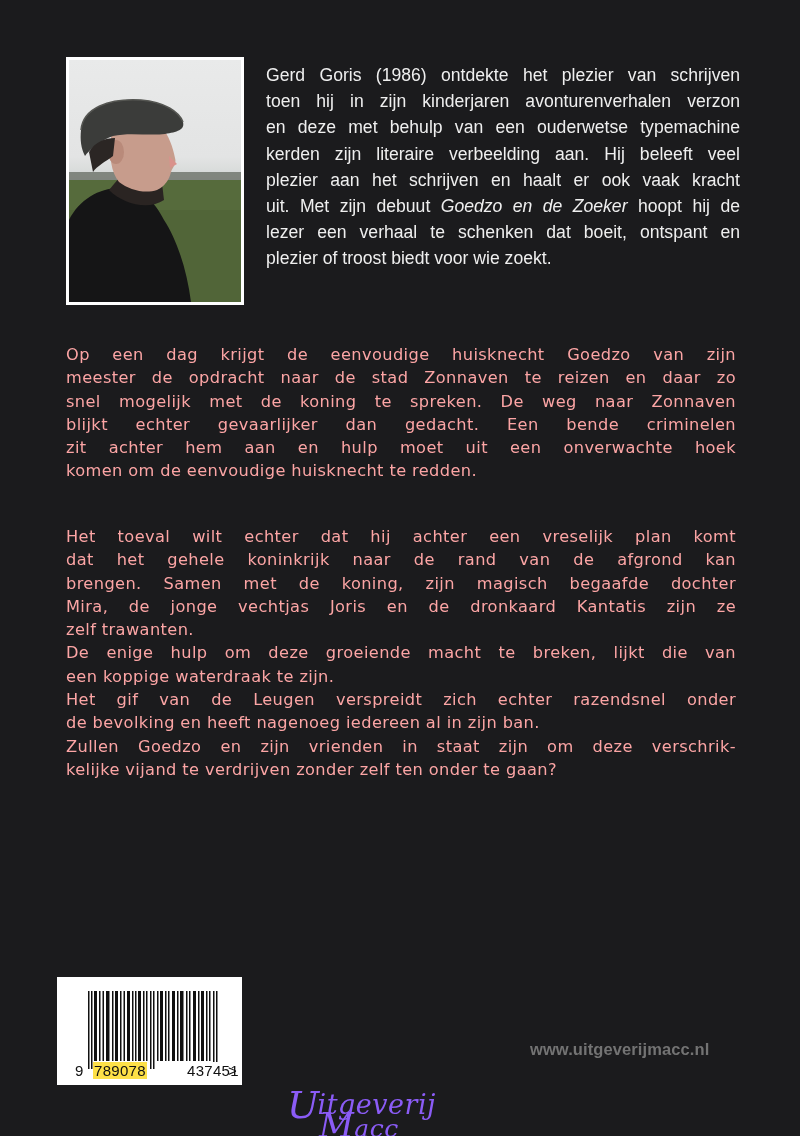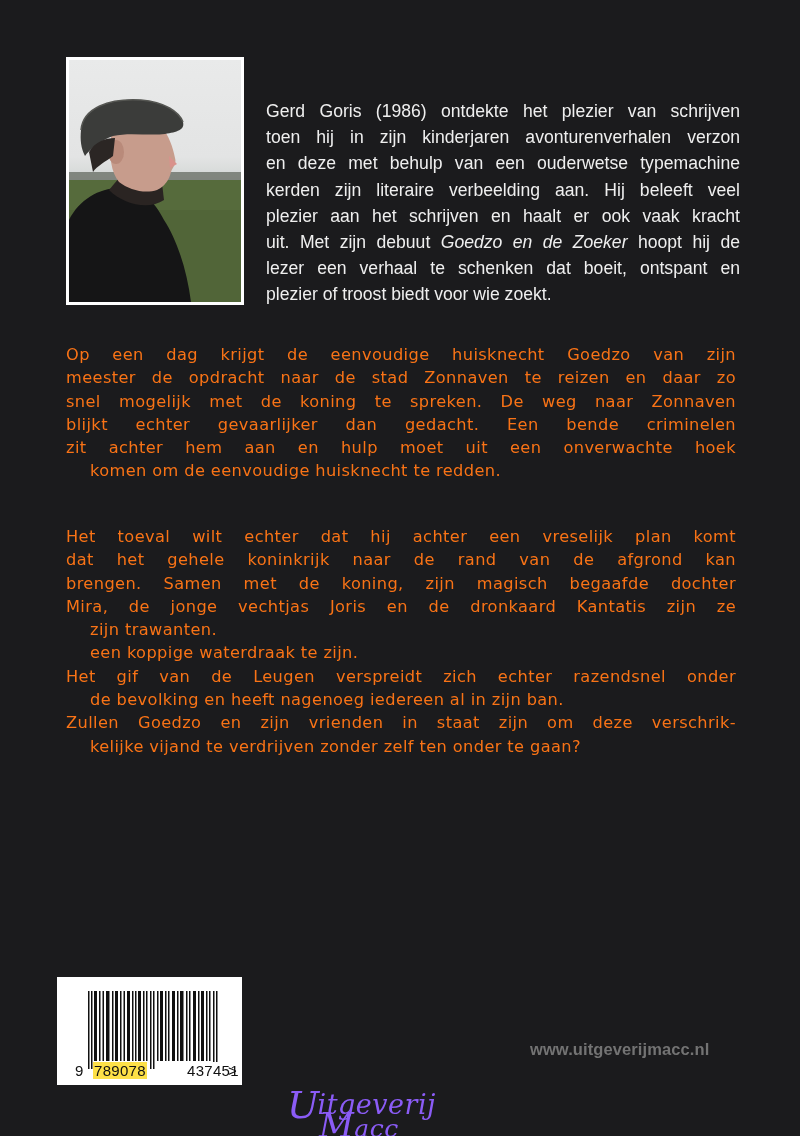--- a/index.html
+++ b/index.html
@@ -36,48 +36,47 @@
 
     .bio {
       position: absolute;
       left: 266px;
       top: 62px;
       width: 474px;
       font-size: 17.6px;
       line-height: 26.2px;
       text-align: justify;
       color: #efefef;
-      margin-top: 36px;
     }
     .bio-line {
       display: block;
       text-align: justify;
       text-align-last: justify;
       white-space: nowrap;
     }
     .bio-line.last { text-align-last: left; }
     .bio em { font-style: italic; }
 
     .synopsis {
       position: absolute;
       left: 66px;
       width: 670px;
       font-family: "DejaVu Sans", sans-serif;
       font-size: 16.2px;
       line-height: 23.3px;
-      color: #f97316;
+      color: #fca5a5;
     }
     .syn-line {
       display: block;
       text-align: justify;
       text-align-last: justify;
       white-space: nowrap;
       letter-spacing: 0.4px;
     }
-    .syn-line.left { text-align-last: left; margin-left: 24px; }
+    .syn-line.left { text-align-last: left; }
     .p1 { top: 343px; }
     .p2 { top: 525px; }
 
     .barcode-box {
       position: absolute;
       left: 57px;
       top: 977px;
       width: 185px;
       height: 108px;
       background: #ffffff;
@@ -190,21 +189,22 @@
   <span class="syn-line">blijkt echter gevaarlijker dan gedacht. Een bende criminelen</span>
   <span class="syn-line">zit achter hem aan en hulp moet uit een onverwachte hoek</span>
   <span class="syn-line left">komen om de eenvoudige huisknecht te redden.</span>
 </div>
 
 <div class="synopsis p2">
   <span class="syn-line">Het toeval wilt echter dat hij achter een vreselijk plan komt</span>
   <span class="syn-line">dat het gehele koninkrijk naar de rand van de afgrond kan</span>
   <span class="syn-line">brengen. Samen met de koning, zijn magisch begaafde dochter</span>
   <span class="syn-line">Mira, de jonge vechtjas Joris en de dronkaard Kantatis zijn ze</span>
-  <span class="syn-line left">zijn trawanten.</span>
+  <span class="syn-line left">zelf trawanten.</span>
+  <span class="syn-line">De enige hulp om deze groeiende macht te breken, lijkt die van</span>
   <span class="syn-line left">een koppige waterdraak te zijn.</span>
   <span class="syn-line">Het gif van de Leugen verspreidt zich echter razendsnel onder</span>
   <span class="syn-line left">de bevolking en heeft nagenoeg iedereen al in zijn ban.</span>
   <span class="syn-line">Zullen Goedzo en zijn vrienden in staat zijn om deze verschrik-</span>
   <span class="syn-line left">kelijke vijand te verdrijven zonder zelf ten onder te gaan?</span>
 </div>
 
 <div class="barcode-box">
   <svg class="barcode-bars" viewBox="0 0 133 78" preserveAspectRatio="none">
     <g fill="#111">

